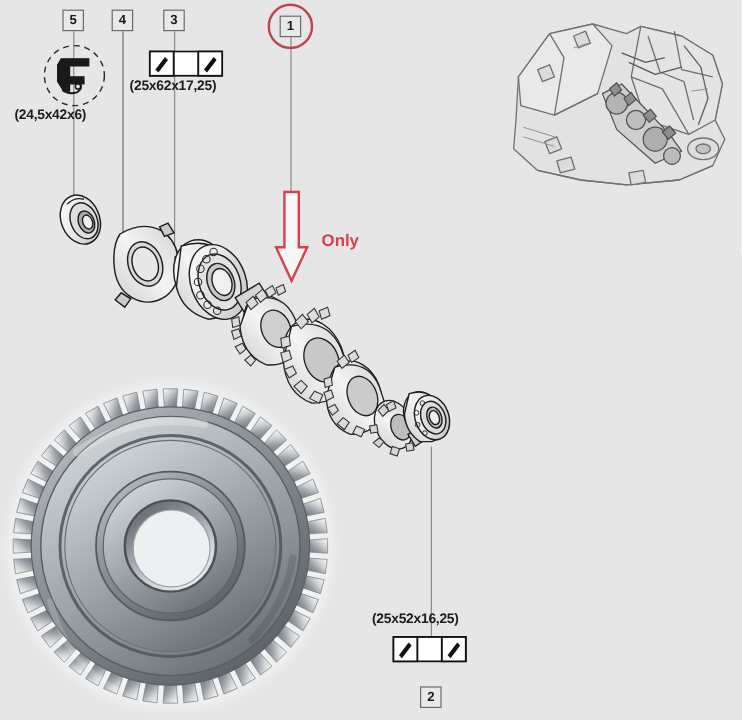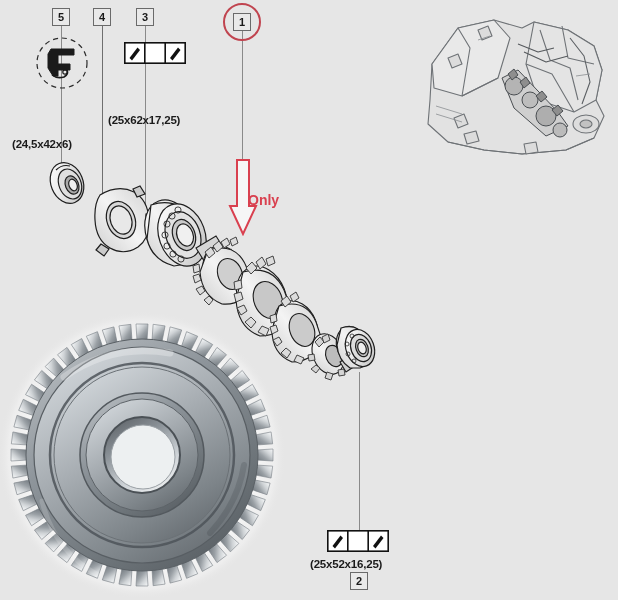--- a/index.html
+++ b/index.html
@@ -50,21 +50,20 @@
 
   
   .dim {
     position: absolute;
     font-size: 11.5px;
     font-weight: bold;
     color: #1b1b1b;
     white-space: nowrap;
     letter-spacing: -0.2px;
     font-family: "Liberation Sans", sans-serif;
-    margin-top: 48px;
   }
 
   
   .bearing-sym { position: absolute; }
 
   
   .seal-sym { position: absolute; }
 
   
   .only-label {
@@ -135,21 +134,21 @@
 
   <div class="dim" style="left:12px; top:90px;">(24,5x42x6)</div>
   <div class="dim" style="left:108px; top:66px;">(25x62x17,25)</div>
   <div class="dim" style="left:310px; top:510px;text-align:center;">(25x52x16,25)</div>
 
   <div class="art" style="left:228px; top:158px; width:30px; height:78px;">
     <svg width="30" height="78" viewBox="0 0 30 78">
       <path d="M9 2 L21 2 L21 48 L28 48 L15 76 L2 48 L9 48 Z" fill="#f6f6f6" stroke="#d9404f" stroke-width="2"></path>
     </svg>
   </div>
-  <div class="only-label" style="left:248px; top:192px;">Only</div>
+  <div class="only-label" style="left:268px; top:192px;">Only</div>
 
   <div class="art" style="left:0px; top:140px; width:420px; height:270px;">
     <svg width="420" height="270" viewBox="0 0 420 270">
       <defs>
         <linearGradient id="metal" x1="0" y1="0" x2="1" y2="1">
           <stop offset="0%" stop-color="#ffffff"></stop>
           <stop offset="45%" stop-color="#e8e8e8"></stop>
           <stop offset="100%" stop-color="#bdbdbd"></stop>
         </linearGradient>
         <linearGradient id="metal2" x1="0" y1="1" x2="1" y2="0">

